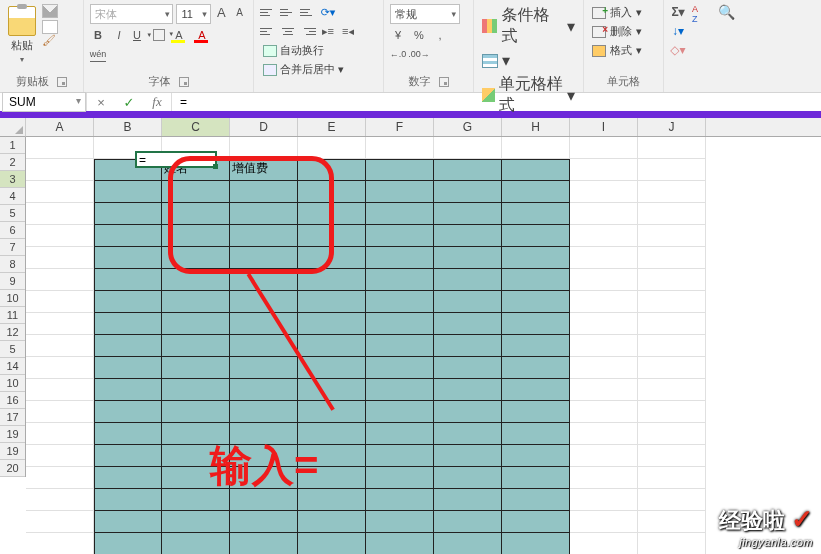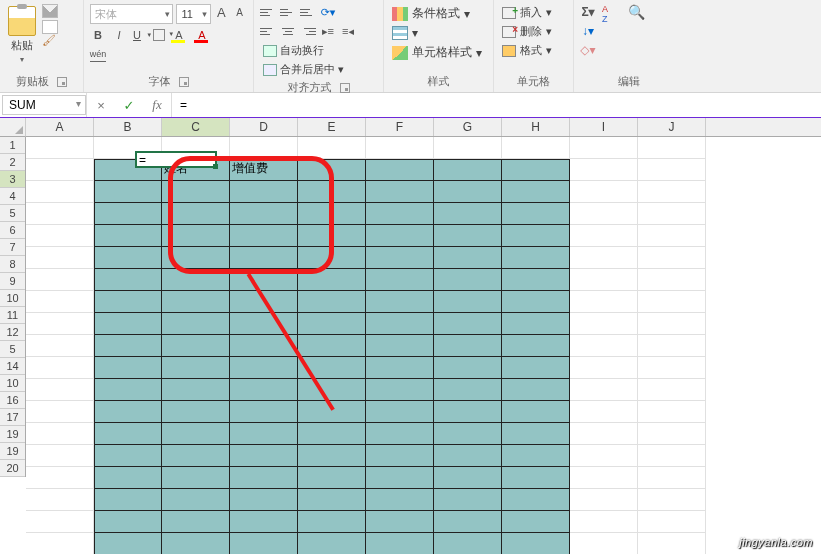--- a/index.html
+++ b/index.html
@@ -40,21 +40,21 @@
 .align-ico { width: 16px; height: 14px; display: flex; flex-direction: column; justify-content: center; gap: 2px; }
 .align-ico span { height: 1px; background: #666; display: block; }
 .wrap-btn { display: flex; align-items: center; gap: 3px; font-size: 11px; padding: 1px 3px; }
 .wrap-ico { width: 14px; height: 12px; border: 1px solid #7a9; background: #dfe; }
 
 .num-area { display: flex; flex-direction: column; gap: 3px; padding-top: 2px; }
 .num-combo { width: 70px; }
 .num-row { display: flex; gap: 5px; align-items: center; }
 
 .style-area { display: flex; flex-direction: column; gap: 2px; padding-top: 2px; }
-.style-btn { display: flex; align-items: center; gap: 4px; font-size: 12px; padding: 1px 2px; }
+.style-btn { display: flex; align-items: center; gap: 4px; font-size: 16px; padding: 1px 2px; }
 .style-ico { width: 16px; height: 14px; }
 .cf-ico { background: linear-gradient(90deg,#e77 33%,#fc6 33% 66%,#7c7 66%); }
 .tbl-ico { background: repeating-linear-gradient(#9cd 0 3px,#fff 3px 6px); border: 1px solid #69a; }
 .cell-ico { background: linear-gradient(135deg,#fc6 50%,#7c7 50%); }
 
 .cell-area { display: flex; flex-direction: column; gap: 2px; padding-top: 2px; }
 .cell-btn { display: flex; align-items: center; gap: 4px; font-size: 11px; padding: 1px 2px; }
 .ins-ico { width: 14px; height: 12px; border: 1px solid #888; position: relative; }
 .ins-ico::after { content: '+'; color: #393; font-size: 10px; position: absolute; top: -3px; right: -3px; font-weight: bold; }
 .del-ico { width: 14px; height: 12px; border: 1px solid #888; position: relative; }
@@ -64,21 +64,21 @@
 .edit-area { display: flex; gap: 6px; padding-top: 2px; }
 .edit-col { display: flex; flex-direction: column; gap: 3px; font-size: 12px; }
 .sigma { font-family: serif; font-weight: bold; }
 .edit-big { display: flex; flex-direction: column; align-items: center; gap: 2px; font-size: 11px; }
 .sort-ico { width: 20px; height: 20px; position: relative; }
 .sort-ico::before { content: 'A'; position: absolute; top: 0; left: 0; font-size: 9px; color: #c33; }
 .sort-ico::after { content: 'Z'; position: absolute; bottom: 0; left: 0; font-size: 9px; color: #36c; }
 .find-ico { width: 20px; height: 20px; position: relative; }
 .find-ico::before { content: '🔍'; font-size: 14px; position: absolute; }
 
-.formula-bar { height: 25px; display: flex; align-items: center; border-bottom: 1px solid #6d28d9; background: #fff; font-size: 12px; }
+.formula-bar { height: 25px; display: flex; align-items: center; border-bottom: 7px solid #6d28d9; background: #fff; font-size: 12px; }
 .name-box { width: 84px; border: 1px solid #ccc; margin: 2px 0 2px 2px; padding: 2px 18px 2px 6px; position: relative; height: 20px; }
 .name-box::after { content: '▾'; position: absolute; right: 4px; top: 2px; color: #888; font-size: 10px; }
 .fb-btns { display: flex; border-left: 1px solid #ddd; border-right: 1px solid #ddd; height: 100%; align-items: center; }
 .fb-btn { width: 28px; text-align: center; color: #777; font-size: 13px; }
 .fx { font-style: italic; font-family: serif; }
 .formula-input { flex: 1; padding: 2px 8px; }
 
 .grid-area { position: relative; height: 436px; overflow: hidden; background: #fff; }
 .corner { position: absolute; top: 0; left: 0; width: 26px; height: 19px; background: #f0f0f0; border-right: 1px solid #ccc; border-bottom: 1px solid #aaa; }
 .corner::after { content: ''; position: absolute; right: 2px; bottom: 2px; border-left: 8px solid transparent; border-bottom: 8px solid #b0b0b0; }
@@ -198,26 +198,40 @@
         <div class="fmt-btn">≡◂</div>
       </div>
       <div class="align-row" style="flex-direction:column;align-items:flex-start;gap:2px">
         <div class="wrap-btn">
             <span class="wrap-ico"></span>
             <span>自动换行</span>
           </div>
         <div class="wrap-btn"><span class="wrap-ico" style="background:#eef"></span><span>合并后居中</span> ▾</div>
       </div>
     </div>
+  </div>
+
+  <div class="ribbon-group" style="width:90px">
+    <div class="num-area">
+      <div class="combo num-combo">常规</div>
+      <div class="num-row">
+        <div class="fmt-btn">¥</div>
+        <div class="fmt-btn">%</div>
+        <div class="fmt-btn">,</div>
+      </div>
+      <div class="num-row">
+        <div class="fmt-btn" style="font-size:9px">←.0</div>
+        <div class="fmt-btn" style="font-size:9px">.00→</div>
+      </div>
+    </div>
     <div class="ribbon-group-label">
-        <span>对齐方式</span>
+        <span>数字</span>
         <span class="dialog-launcher"></span>
       </div>
   </div>
-
 
   <div class="ribbon-group" style="width:110px">
     <div class="style-area">
       <div class="style-btn"><span class="style-ico cf-ico"></span><span>条件格式</span> ▾</div>
       <div class="style-btn"><span class="style-ico tbl-ico"></span> ▾</div>
       <div class="style-btn"><span class="style-ico cell-ico"></span><span>单元格样式</span> ▾</div>
     </div>
     <div class="ribbon-group-label">
         <span>样式</span>
       </div>
@@ -241,23 +255,20 @@
         <div class="fmt-btn" style="color:#06c"><span>↓</span> ▾</div>
         <div class="fmt-btn" style="color:#d88"><span>◇</span> ▾</div>
       </div>
       <div class="edit-big">
         <div class="sort-ico"></div>
       </div>
       <div class="edit-big">
         <div class="find-ico"></div>
       </div>
     </div>
-    <div class="ribbon-group-label">
-        <span>编辑</span>
-      </div>
   </div>
 </div>
 
 <div class="formula-bar">
   <div class="name-box">SUM</div>
   <div class="fb-btns">
     <div class="fb-btn">×</div>
     <div class="fb-btn" style="color:#393">✓</div>
     <div class="fb-btn fx">fx</div>
   </div>
@@ -539,17 +550,19 @@
         <div class="cell filled" style="width: 68px;"></div>
         <div class="cell filled" style="width: 68px;"></div>
         <div class="cell" style="width: 68px;"></div>
         <div class="cell" style="width: 68px;"></div>
       </div>
     </div>
   <div class="active-cell" id="activecell" style="left: 135px; top: 33px; width: 82px; height: 17px;">=</div>
 
   <div class="overlay red-box" style="top:38px;left:168px;width:166px;height:118px"></div>
   <div class="overlay red-line" style="top:155px;left:250px;width:160px;transform:rotate(58deg)"></div>
+  <div class="overlay big-text" style="top:320px;left:210px">输入=</div>
 </div>
 
 <div class="watermark">
+  <div class="wm1"><span>经验啦</span> <span class="check">✓</span></div>
   <div class="wm2">jingyanla.com</div>
 </div>
 
 </body></html>

